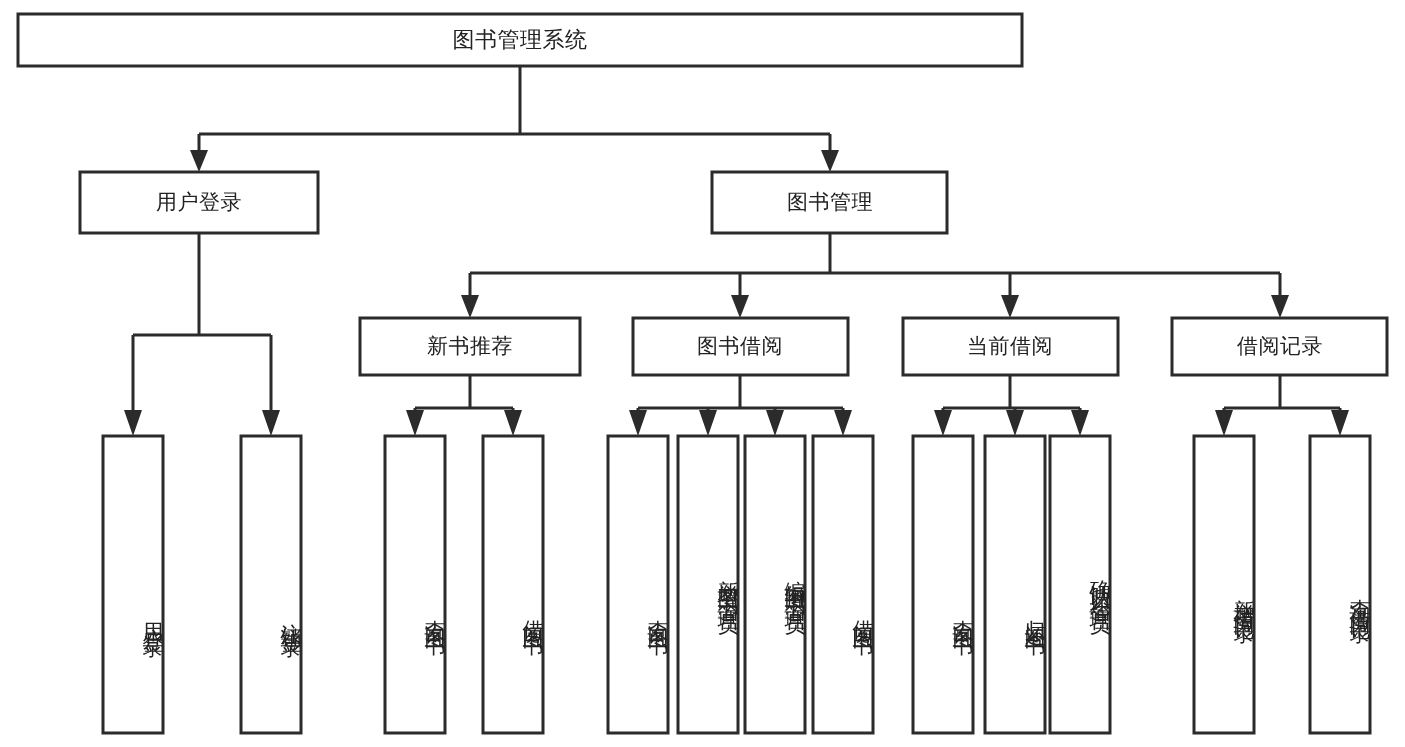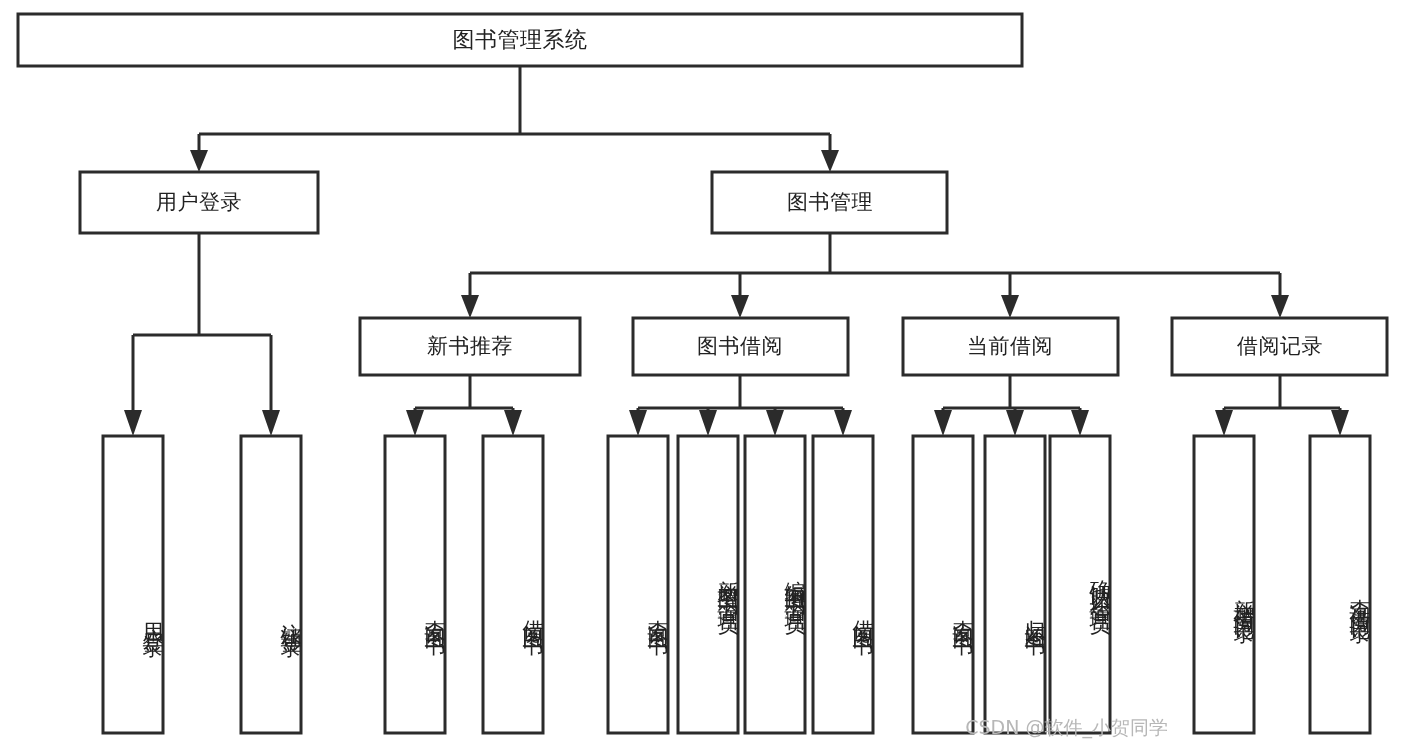--- a/index.html
+++ b/index.html
@@ -222,15 +222,14 @@
   <div class="vtext" style="left:608px; top:500px; width:60px; height:226px;">查询图书</div>
   <div class="vtext" style="left:678px; top:443px; width:60px; height:285px;">新增图书（管理员）</div>
   <div class="vtext" style="left:745px; top:443px; width:60px; height:285px;">编辑图书（管理员）</div>
   <div class="vtext" style="left:813px; top:500px; width:60px; height:226px;">借阅图书</div>
   <div class="vtext" style="left:913px; top:500px; width:60px; height:226px;">查询图书</div>
   <div class="vtext" style="left:985px; top:500px; width:60px; height:226px;">归还图书</div>
   <div class="vtext" style="left:1050px; top:443px; width:60px; height:285px;">确认归还（管理员）</div>
   <div class="vtext" style="left:1194px; top:466px; width:60px; height:262px;">新增借阅记录</div>
   <div class="vtext" style="left:1310px; top:466px; width:60px; height:262px;">查询借阅记录</div>
 
-  <div class="watermark">CSDN @软件_小贺同学</div>
 
 </div>
 
 </body></html>

